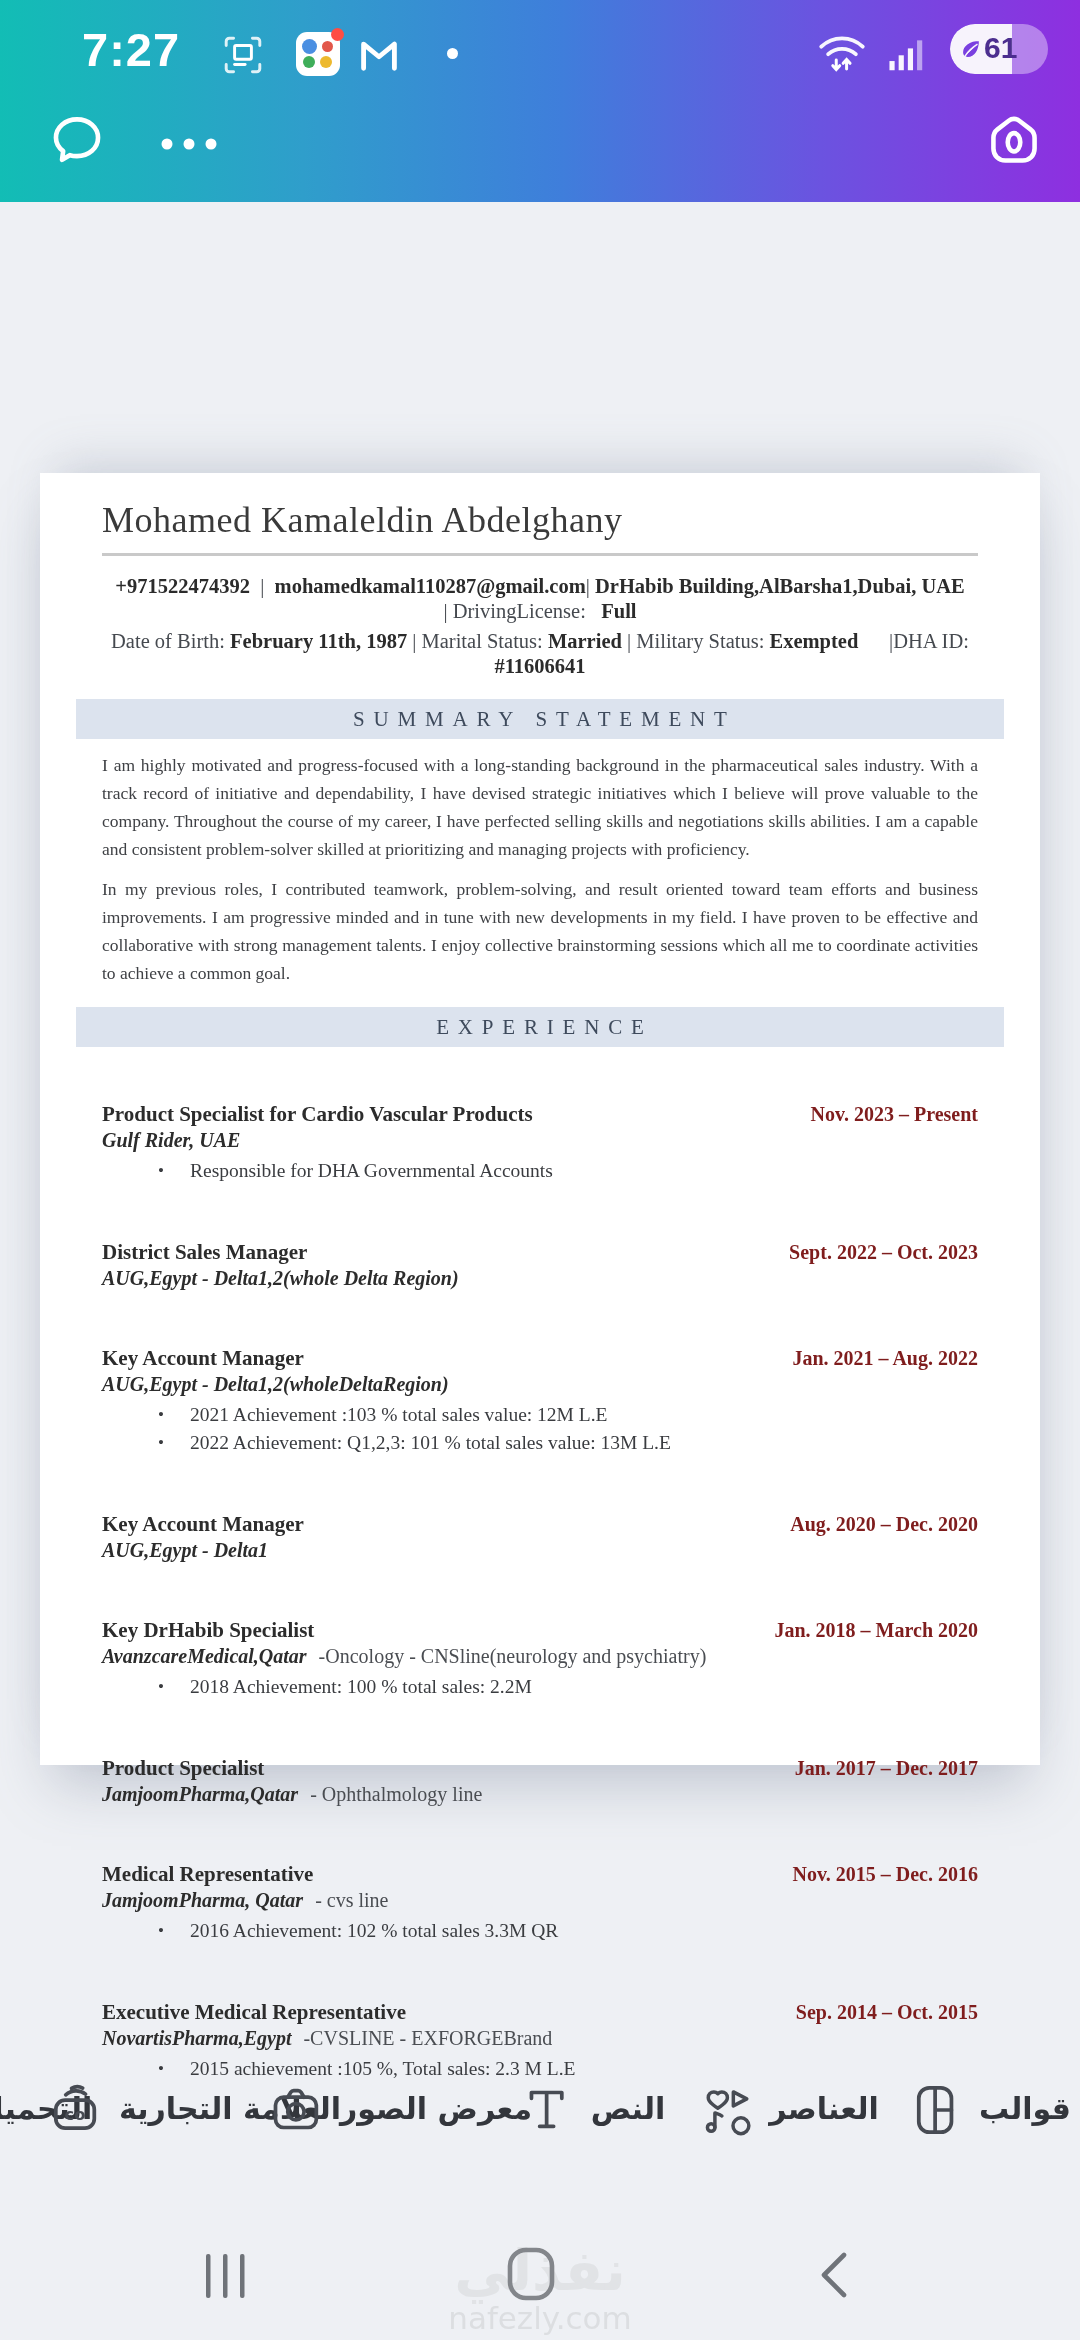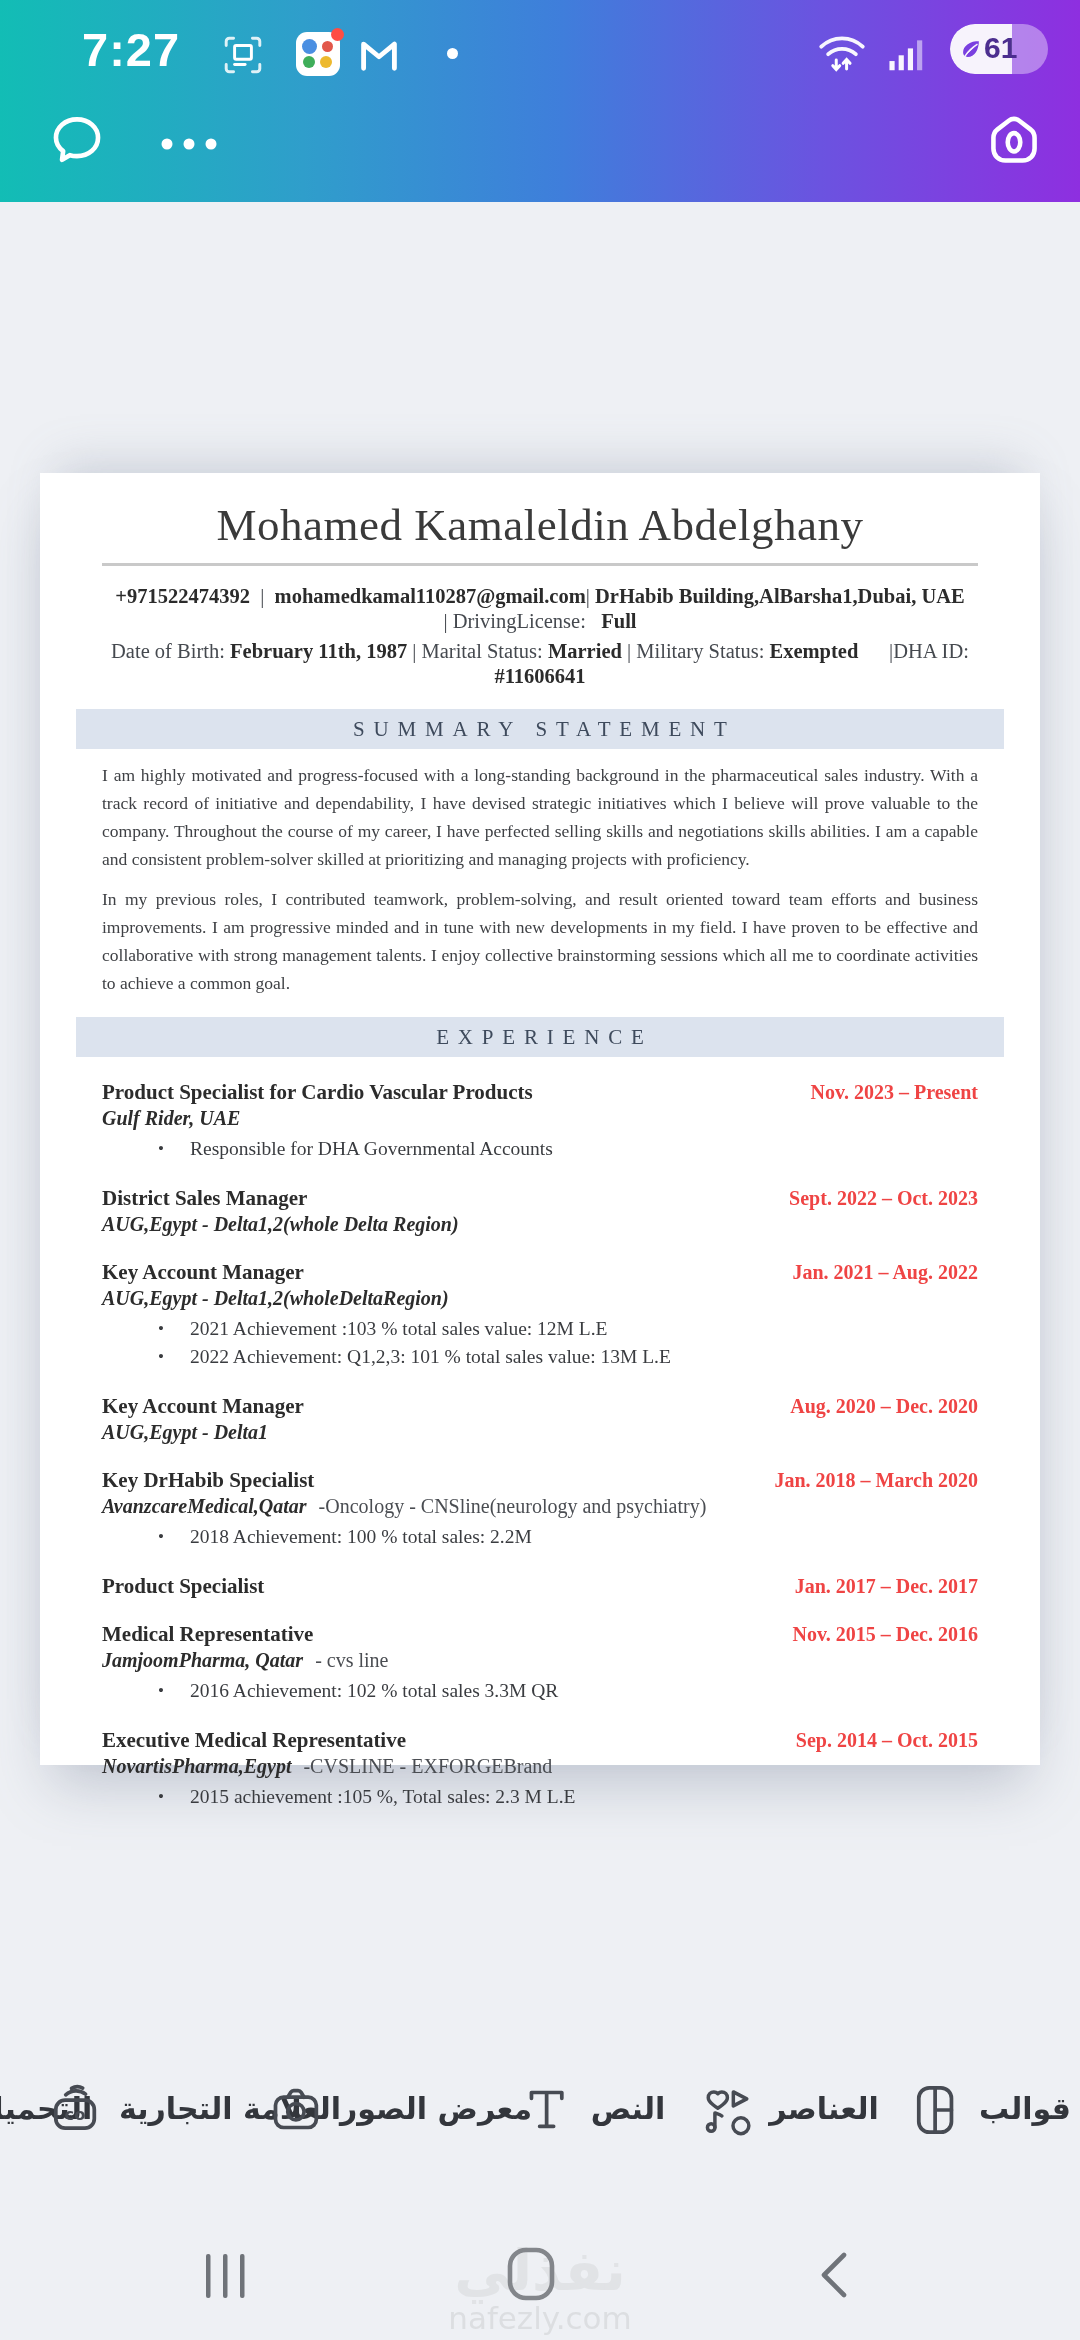--- a/index.html
+++ b/index.html
@@ -24,34 +24,34 @@
   .battery .fill{position:absolute;left:0;top:0;width:62px;height:50px;background:#f7f3fc;border-radius:25px 0 0 25px;}
   .battery .pct{position:absolute;left:34px;top:7px;font-size:30px;font-weight:700;color:#4c2e8f;z-index:2;}
   .battery svg{position:absolute;left:8px;top:12px;z-index:2;}
   
   .appbar-ic{position:absolute;top:112px;}
 
   
   .card{position:absolute;left:40px;top:473px;width:1000px;height:1292px;background:#fff;
     box-shadow:0 -26px 45px -18px rgba(125,135,158,.28), 0 30px 55px -12px rgba(115,125,150,.38);
     font-family:"Liberation Serif","DejaVu Serif",serif;color:#3c3c3c;padding:0 62px;box-sizing:border-box;}
-  .doc-name{margin-top:26px;text-align:center;font-size:45px;color:#3a3a3a;letter-spacing:.5px;}
+  .doc-name{margin-top:26px;text-align:left;font-size:36px;color:#3a3a3a;letter-spacing:.5px;}
   .doc-rule{height:3px;background:#c9c9c9;margin-top:12px;}
   .contact{text-align:center;font-size:20.5px;color:#2e2e2e;white-space:pre-wrap;line-height:25px;}
   .contact.l1{margin-top:18px;}
   .contact.l2{margin-top:5px;}
   .seg{font-weight:400;color:#45494f;}
   .seg.b{font-weight:700;color:#2b2b2b;}
   .band{margin:20px -26px 0;height:40px;background:#dce3ee;display:flex;align-items:center;justify-content:center;
     font-size:21px;letter-spacing:.42em;color:#3e4a5c;text-indent:.42em;}
   .para{margin:12px 0 0;font-size:17.5px;line-height:28px;color:#3f4145;text-align:justify;}
   .entry{margin-top:22px;}
   .entry .row{display:flex;justify-content:space-between;align-items:baseline;line-height:26px;}
   .entry .t{font-weight:700;font-size:21px;color:#2c2c2c;}
-  .entry .d{font-weight:700;font-size:20px;color:#ef4444;white-space:nowrap;}
+  .entry .d{font-weight:700;font-size:20px;color:#7f1d1d;white-space:nowrap;margin-top:32px;}
   .entry .sub{line-height:26px;font-size:20px;}
   .entry .co{font-weight:700;font-style:italic;color:#2c2c2c;}
   .entry .det{color:#4a4d52;margin-left:12px;}
   .entry ul{margin:4px 0 0;padding:0;list-style:none;}
   .entry li{padding-left:88px;position:relative;font-size:19.5px;line-height:28px;color:#3a3c40;}
   .entry li::before{content:"•";position:absolute;left:56px;top:0;font-size:17px;color:#3a3c40;}
 
   
   .toolbar-item{position:absolute;top:2078px;display:flex;flex-direction:row;align-items:center;
     transform:translateX(-50%);gap:16px;}
@@ -191,20 +191,21 @@
           <div class="sub"><span class="co">AvanzcareMedical,Qatar</span><span class="det">-Oncology - CNSline(neurology and psychiatry)</span></div>
           <ul>
             <li>2018 Achievement: 100 % total sales: 2.2M</li>
           </ul>
         </div>
         <div class="entry">
           <div class="row">
             <span class="t">Product Specialist</span>
             <span class="d">Jan. 2017 – Dec. 2017</span>
           </div>
+          <div class="sub"><span class="co">JamjoomPharma,Qatar</span><span class="det">- Ophthalmology line</span></div>
         </div>
         <div class="entry">
           <div class="row">
             <span class="t">Medical Representative</span>
             <span class="d">Nov. 2015 – Dec. 2016</span>
           </div>
           <div class="sub"><span class="co">JamjoomPharma, Qatar</span><span class="det">- cvs line</span></div>
           <ul>
             <li>2016 Achievement: 102 % total sales 3.3M QR</li>
           </ul>

